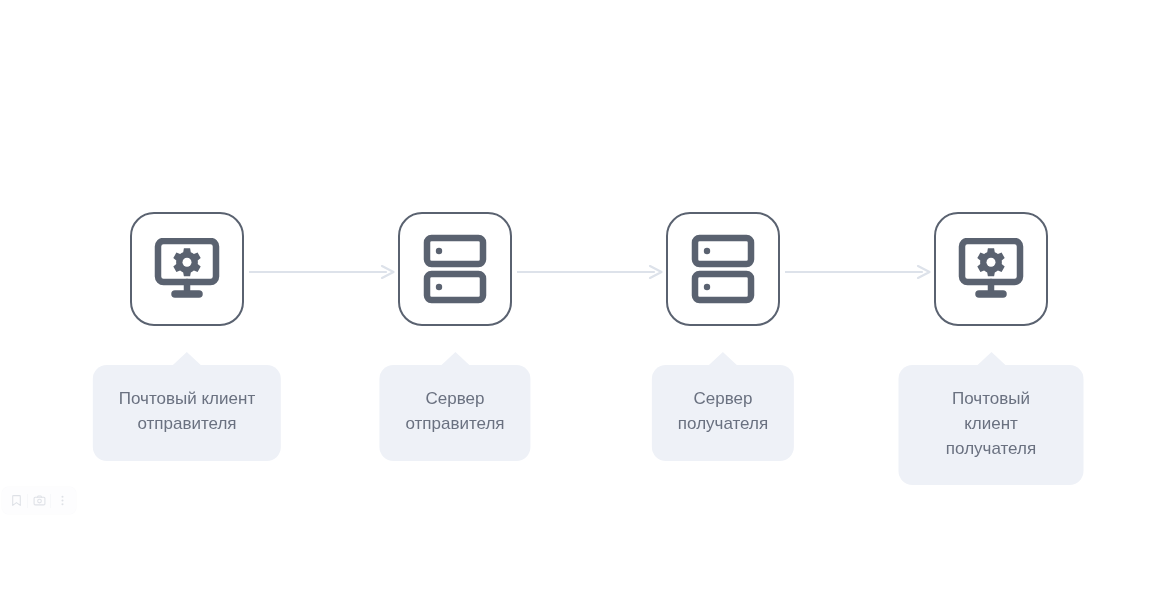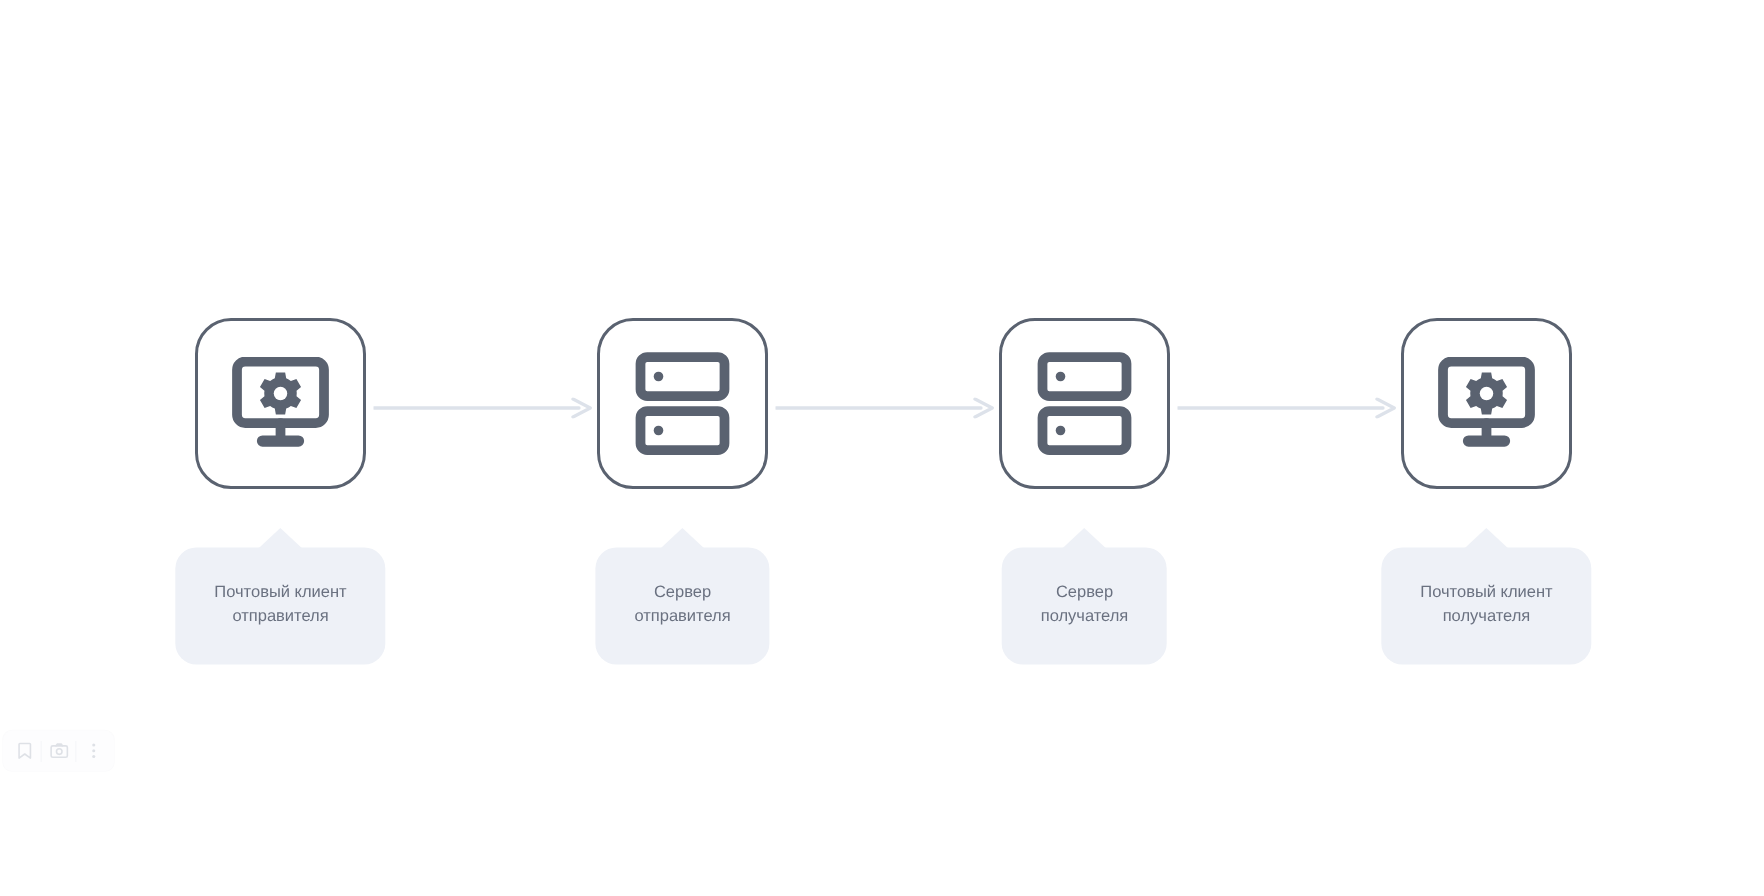--- a/index.html
+++ b/index.html
@@ -75,21 +75,21 @@
     position: relative;
     z-index: 2;
   }
 
   .label-box {
     background: #eef1f7;
     border-radius: 14px;
     padding: 22px 26px 24px 26px;
     text-align: center;
     color: #6a7180;
-    font-size: 11px;
+    font-size: 17px;
     line-height: 1.46;
     white-space: pre-line;
     min-width: 108px;
     box-sizing: border-box;
   }
 
   
   .connector {
     position: absolute;
     top: 265px;

